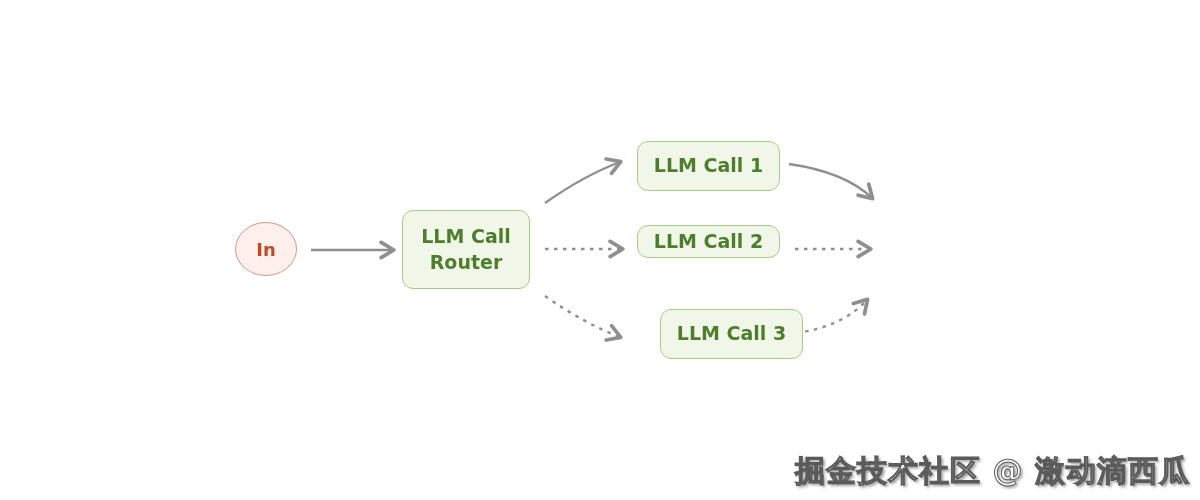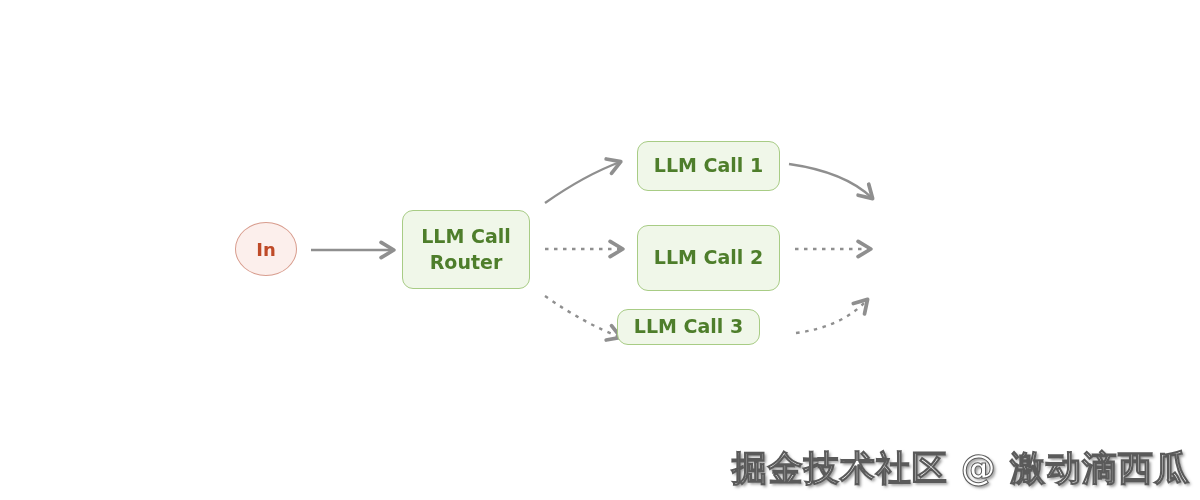--- a/index.html
+++ b/index.html
@@ -50,40 +50,40 @@
     align-items: center;
   }
   .node-router {
     left: 402px; top: 210px;
     width: 128px; height: 79px;
     padding: 4px 8px;
     text-align: center;
   }
   .node-router .label { max-width: 100px; }
   .node-call1 { left: 637px; top: 141px; width: 143px; height: 50px; }
-  .node-call2 { left: 637px; top: 225px; width: 143px; height: 66px; }
-  .node-call3 { left: 617px; top: 309px; width: 143px; height: 36px; }
+  .node-call2 { left: 637px; top: 225px; width: 143px; height: 33px; }
+  .node-call3 { left: 660px; top: 309px; width: 143px; height: 50px; }
   .node-out {
     left: 887px; top: 223px;
     width: 76px; height: 52px;
     border-radius: 26px;
   }
   .edge {
     fill: none;
     stroke: var(--edge-gray, #8f8f8f);
     stroke-width: 2.4;
   }
   .edge-dashed {
     stroke-dasharray: 3.5 5.5;
   }
   .watermark {
     position: absolute;
     right: 10px;
     bottom: 8px;
-    font-size: 35px;
+    font-size: 30px;
     font-weight: bold;
     color: #ffffff;
     -webkit-text-stroke: 1px #5a5a5a;
     text-shadow: 2px 2px 3px rgba(90,90,90,0.65);
     letter-spacing: 1px;
     white-space: nowrap;
   }
 </style>
 </head>
 <body>

